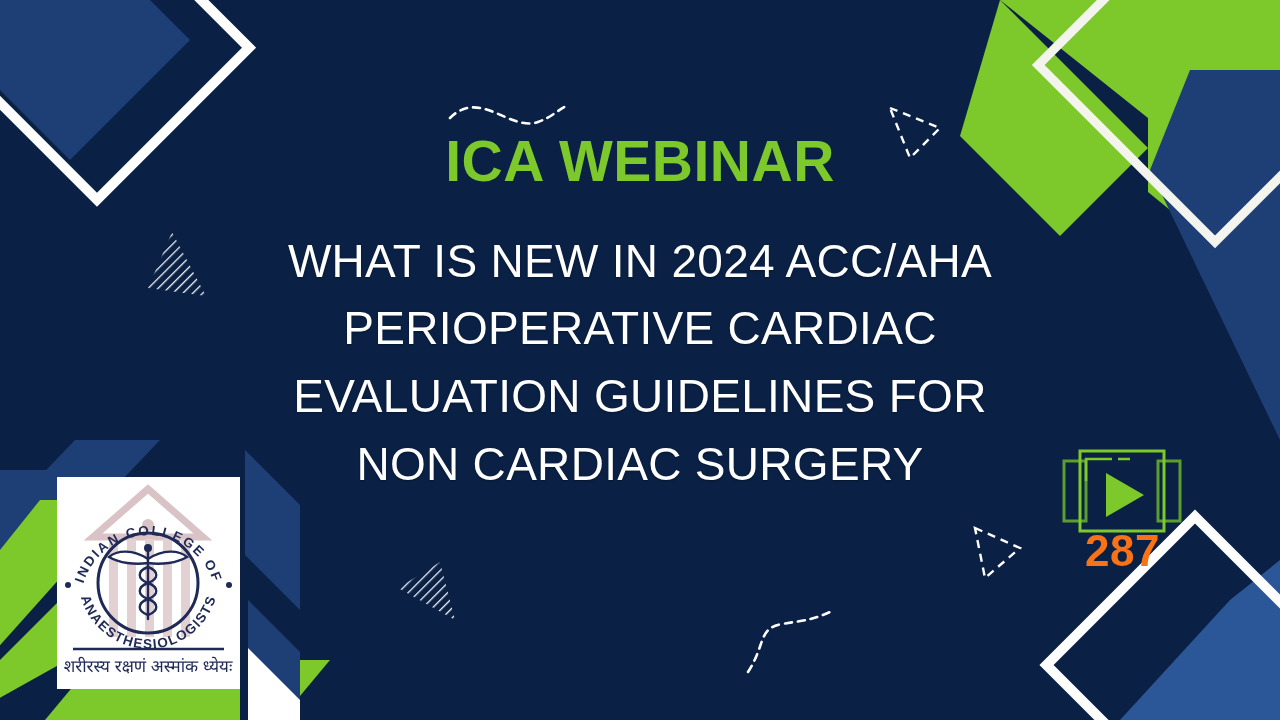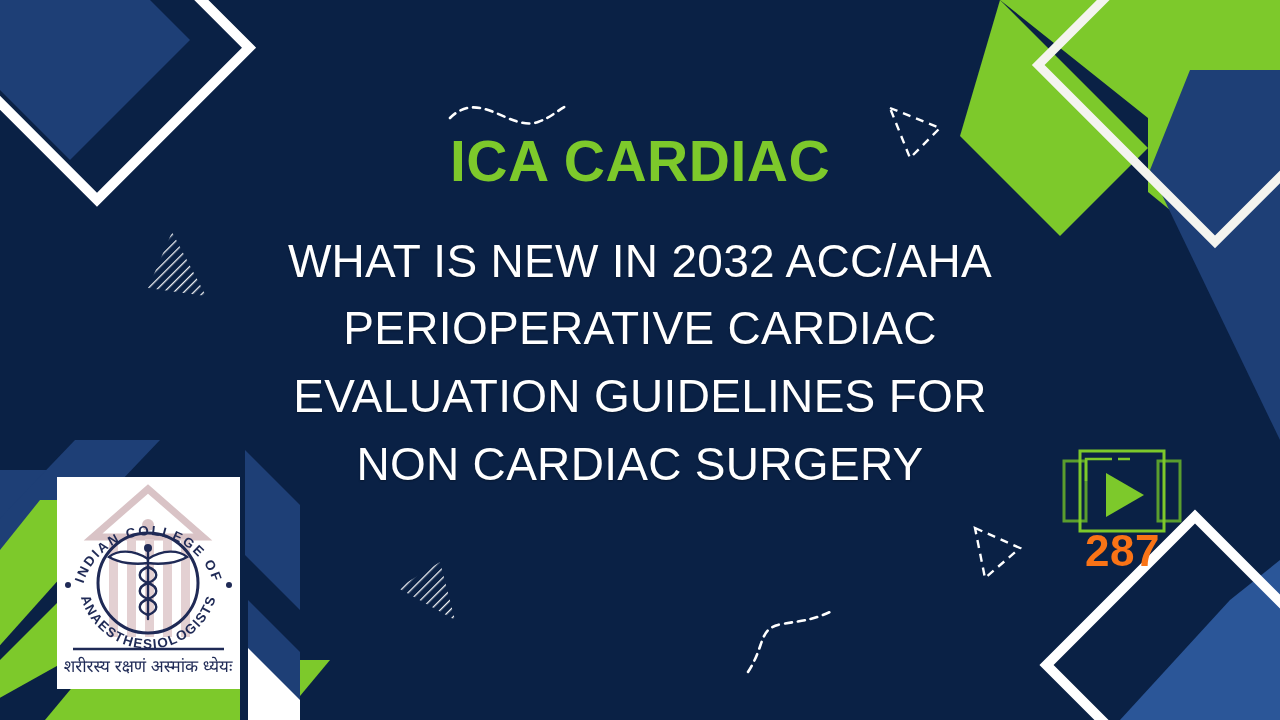--- a/index.html
+++ b/index.html
@@ -128,22 +128,22 @@
 
       <polygon points="890,108 940,128 910,158" fill="none" stroke="#ffffff" stroke-width="2.4" stroke-dasharray="8 6"></polygon>
       <polygon points="975,528 1020,548 985,578" fill="none" stroke="#ffffff" stroke-width="2.4" stroke-dasharray="8 6"></polygon>
 
       <path d="M 450 118 C 480 88, 510 132, 538 122 C 552 117, 558 110, 566 106" fill="none" stroke="#ffffff" stroke-width="2.6" stroke-dasharray="7 6" stroke-linecap="round"></path>
       <path d="M 748 672 C 766 644, 758 628, 782 624 C 806 620, 812 620, 830 612" fill="none" stroke="#ffffff" stroke-width="2.6" stroke-dasharray="7 6" stroke-linecap="round"></path>
     </g>
   </svg>
 
   <div id="text-block">
-    <div id="webinar-label">ICA CARDIAC</div>
-    <div id="headline">WHAT IS NEW IN 2032 ACC/AHA PERIOPERATIVE CARDIAC EVALUATION GUIDELINES FOR NON CARDIAC SURGERY</div>
+    <div id="webinar-label">ICA WEBINAR</div>
+    <div id="headline">WHAT IS NEW IN 2024 ACC/AHA PERIOPERATIVE CARDIAC EVALUATION GUIDELINES FOR NON CARDIAC SURGERY</div>
   </div>
 
   <div id="logo-card">
     <svg viewBox="0 0 183 212">
       <defs>
         <path id="arcTop" d="M 24 118 A 68 68 0 0 1 159 118"></path>
         <path id="arcBot" d="M 22 110 A 70 70 0 0 0 161 110"></path>
       </defs>
 
       <polygon points="91,12 146,60 36,60" fill="none" stroke="#d9c3c6" stroke-width="7"></polygon>

